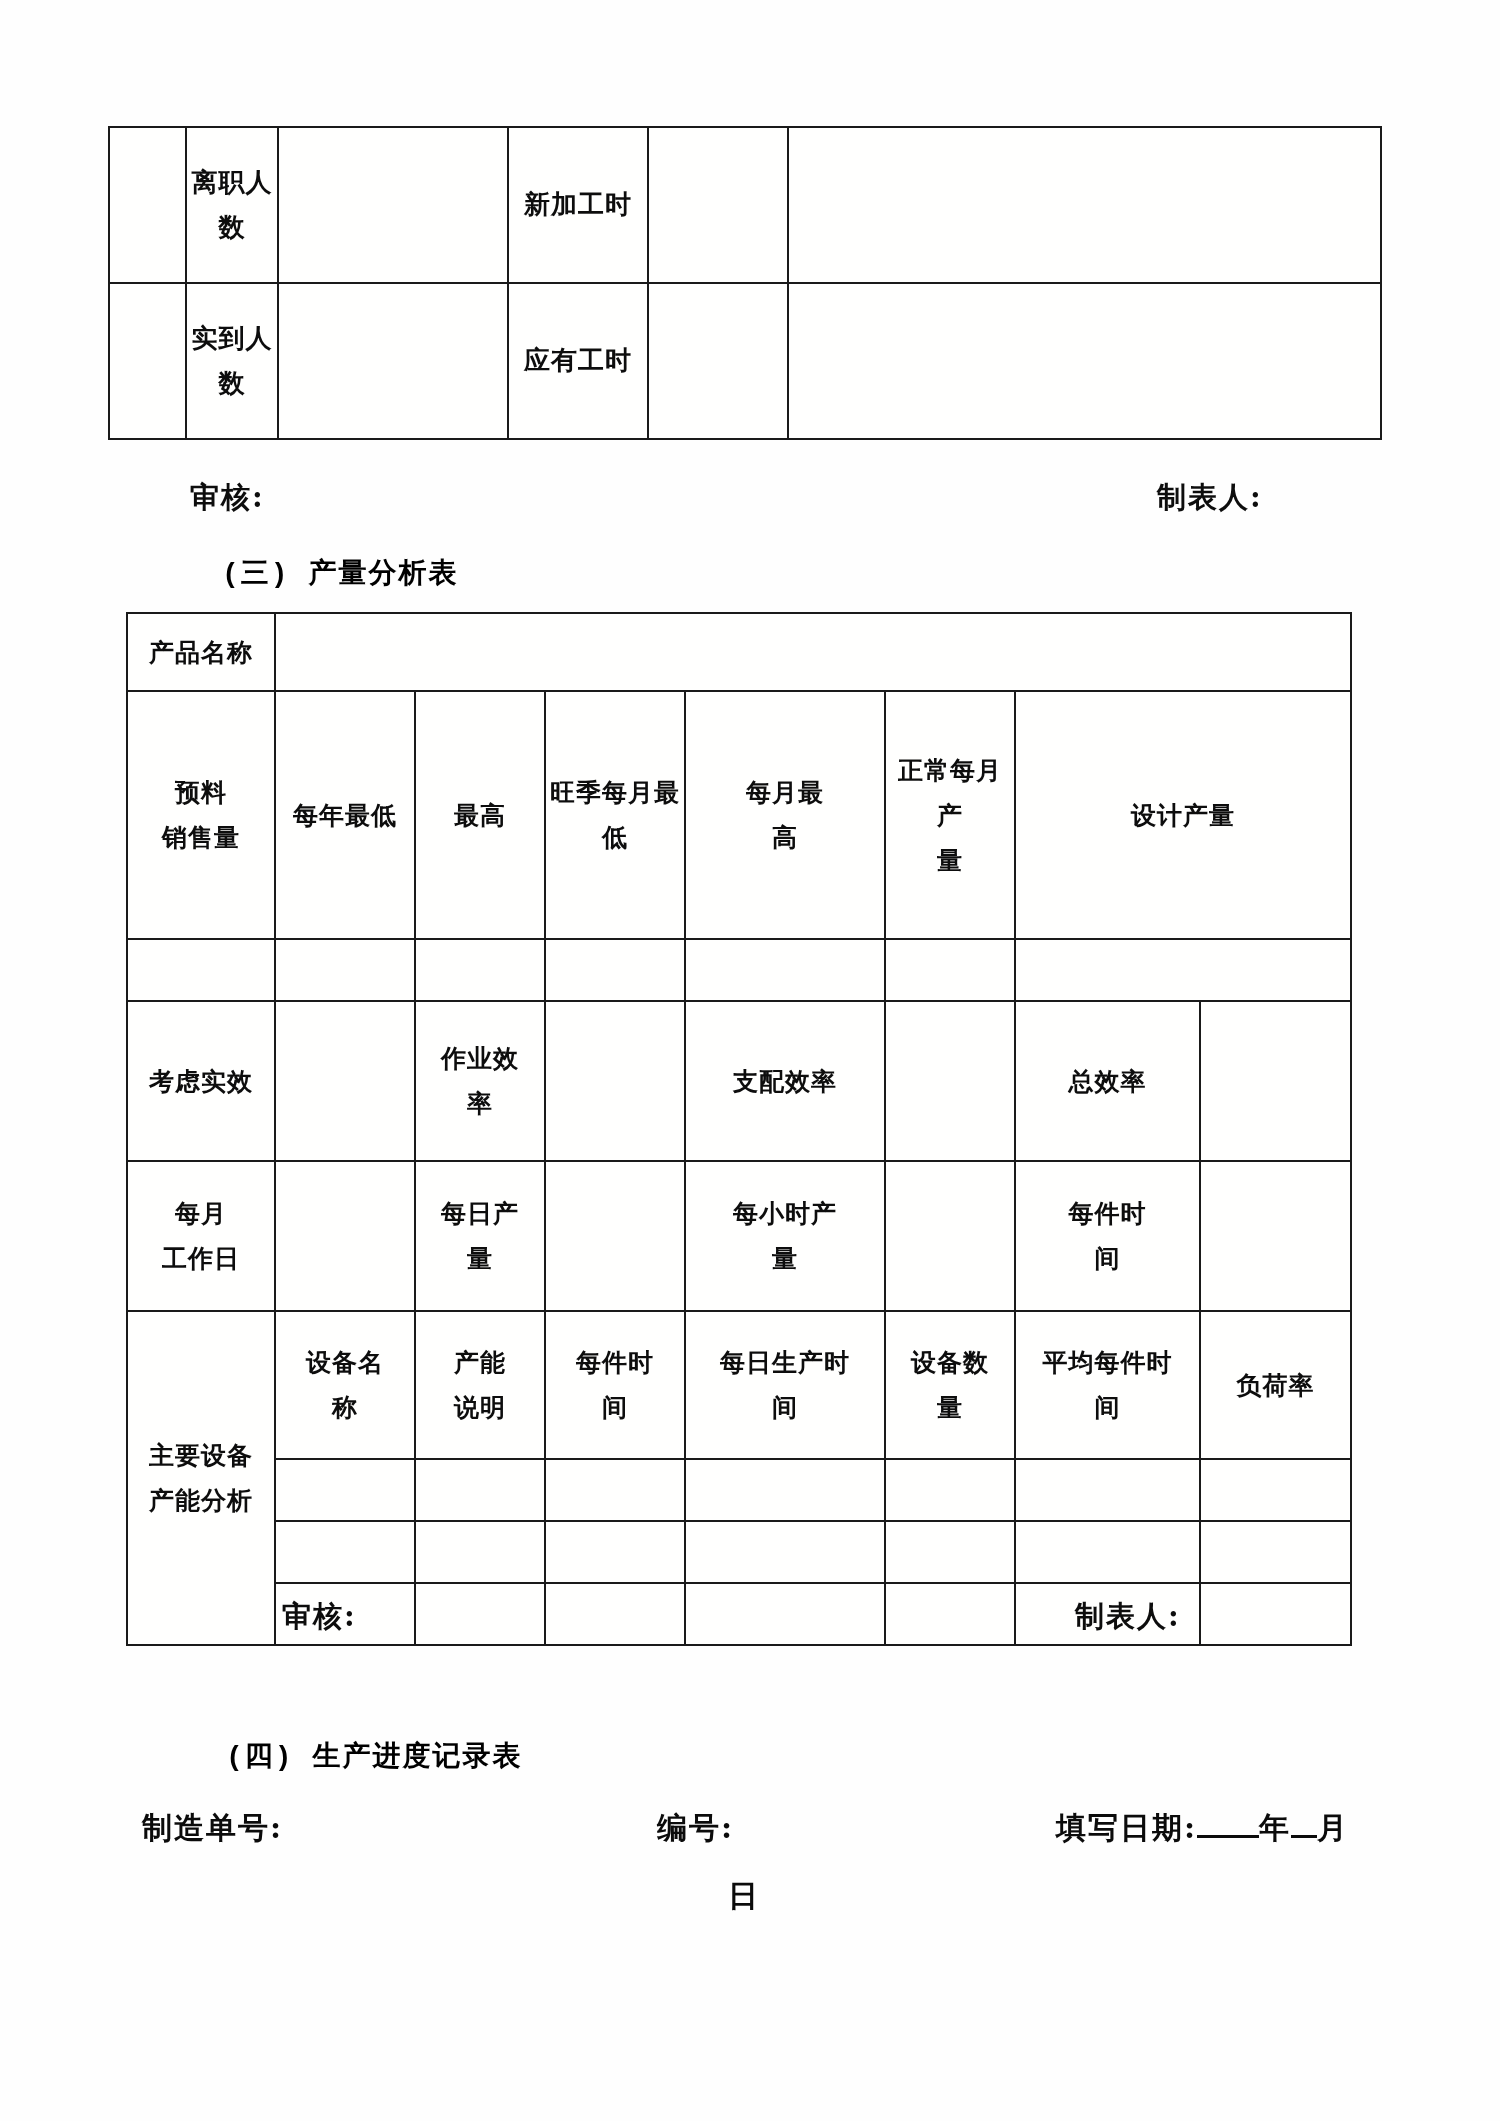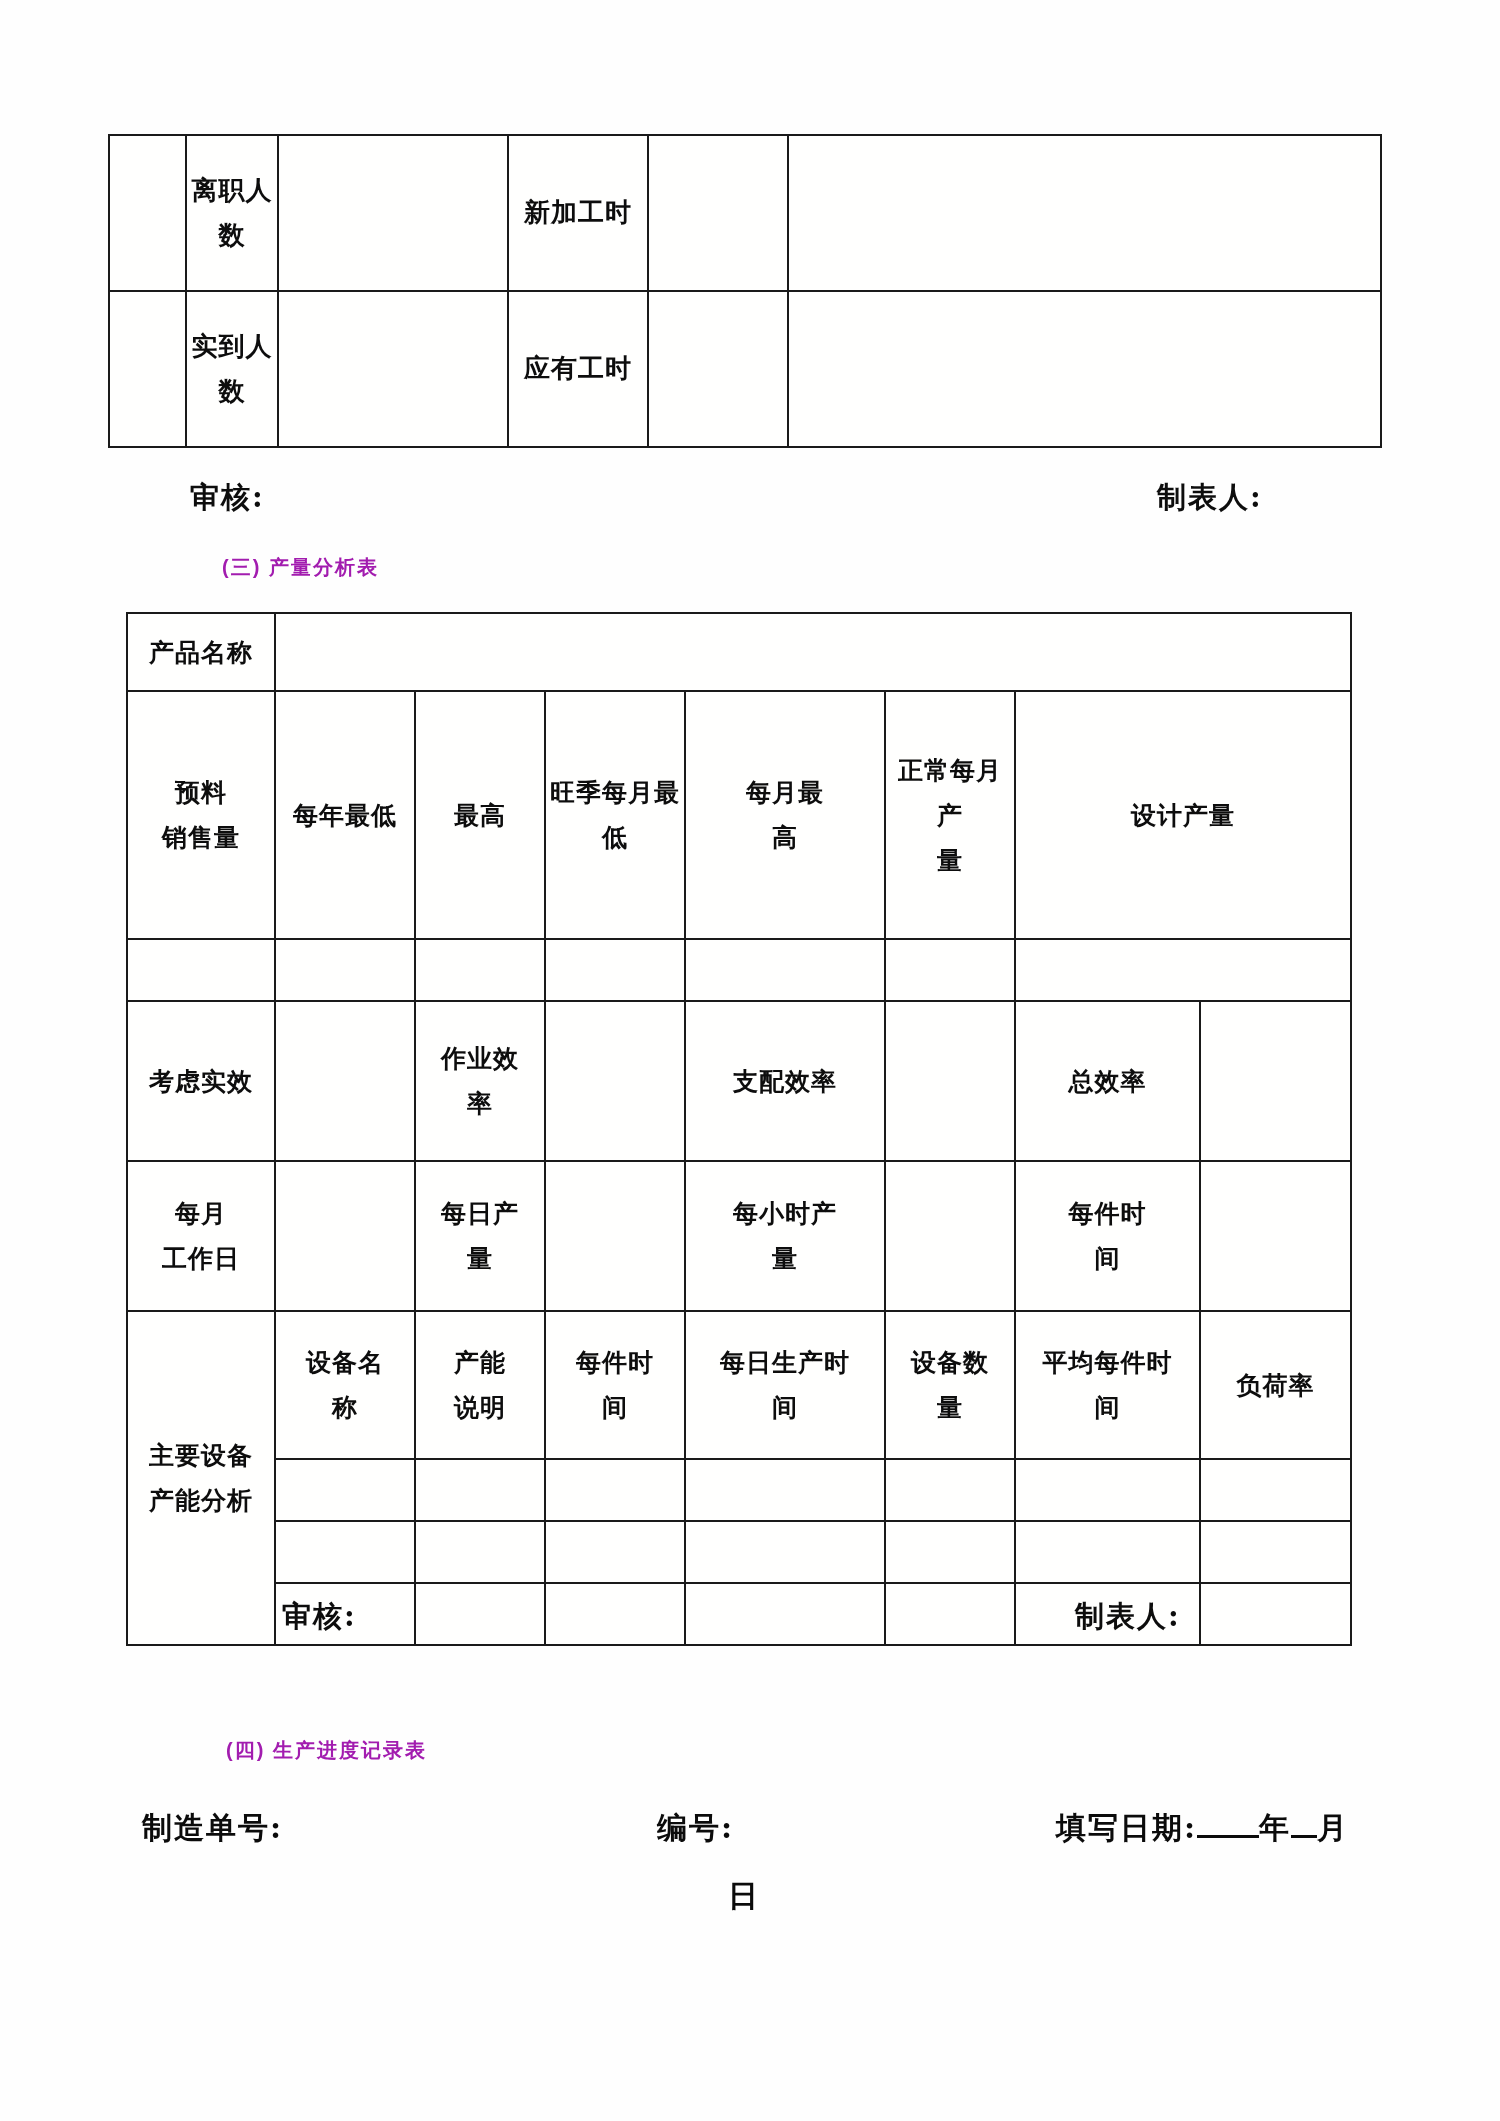--- a/index.html
+++ b/index.html
@@ -42,46 +42,45 @@
     font-family: "DejaVu Serif", "Liberation Serif", serif;
   }
   table.doc-table td.blank { }
 
   
   #top-table-wrap {
     position: absolute;
     left: 108px;
     top: 126px;
     width: 1272px;
-    margin-top: 8px;
   }
   #top-table { width: 100%; }
   #top-table td { height: 150px; }
 
   
   .sig-row {
     position: absolute;
     font-family: "DejaVu Serif", "Liberation Serif", serif;
     font-size: 29px;
     font-weight: 700;
     letter-spacing: 2px;
     color: #0d0d0d;
     white-space: nowrap;
   }
   .sig-left  { left: 190px; }
   .sig-right { left: 1157px; }
 
   
   .section-heading {
     position: absolute;
-    font-family: Liberation Sans, sans-serif;
-    font-size: 20px;
+    font-family: Liberation Mono, monospace;
+    font-size: 28px;
     font-weight: 800;
     letter-spacing: 2px;
-    color: #a21caf;
+    color: #000000;
     white-space: nowrap;
   }
 
   
   #main-table-wrap {
     position: absolute;
     left: 126px;
     top: 612px;
     width: 1224px;
   }

